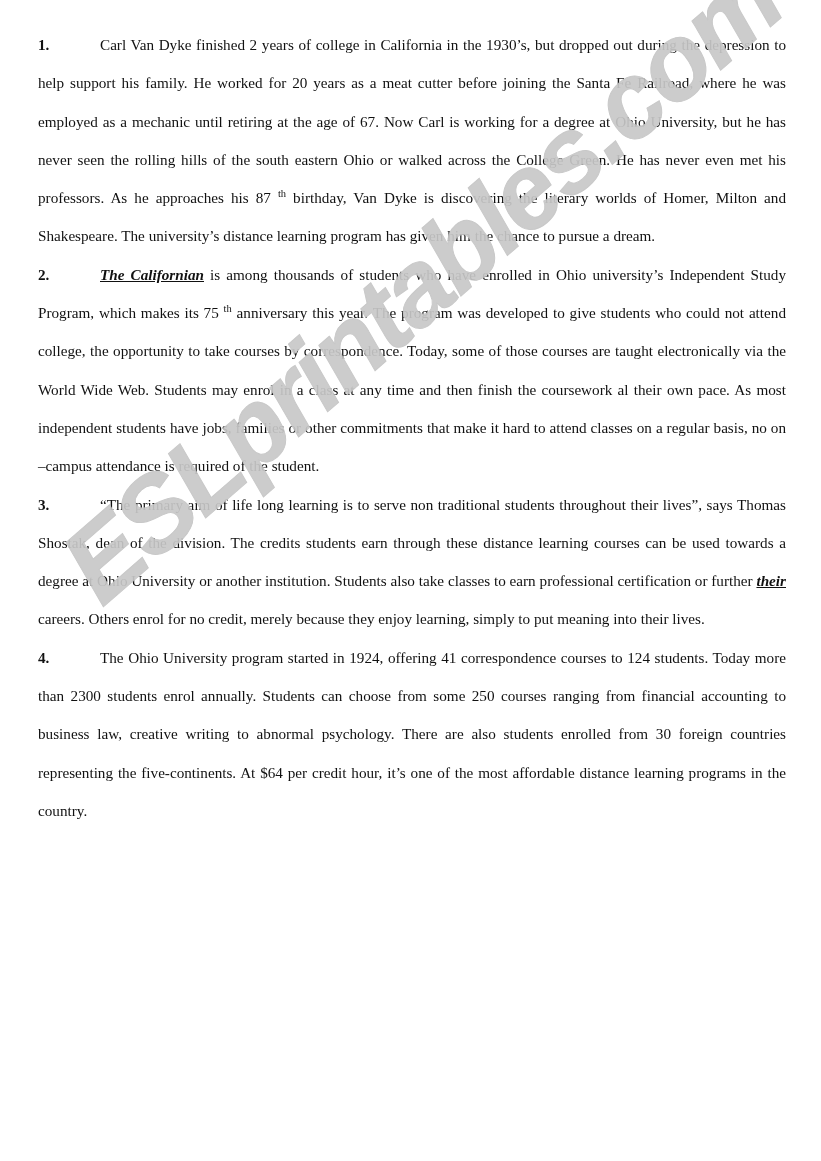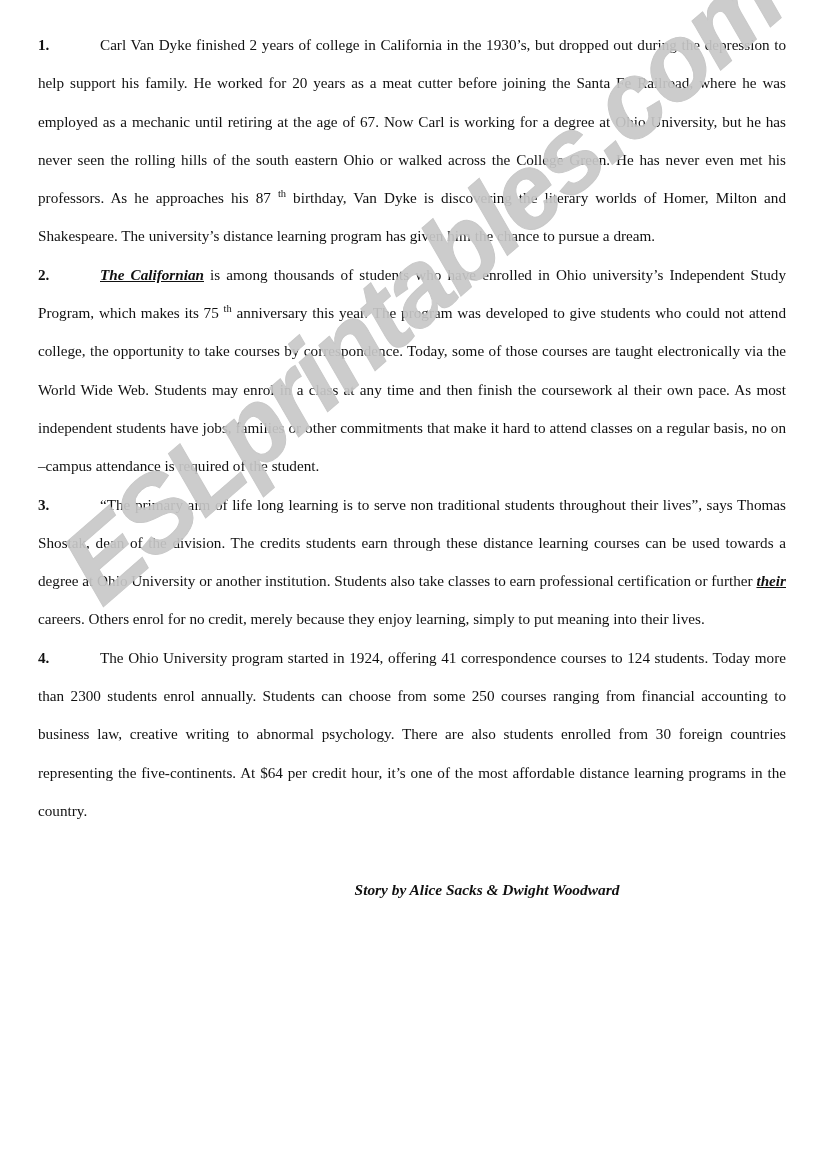--- a/index.html
+++ b/index.html
@@ -117,18 +117,17 @@
   </div>
 
   <div class="doc">
     <div id="paragraphs">
         <div class="para"><span class="num">1.</span><span>Carl Van Dyke finished 2 years of college in California in the 1930’s, but dropped out during the depression to help support his family. He worked for 20 years as a meat cutter before joining the Santa Fe Railroad, where he was employed as a mechanic until retiring at the age of 67. Now Carl is working for a degree at Ohio University, but he has never seen the rolling hills of the south eastern Ohio or walked across the College Green. He has never even met his professors. As he approaches his 87 </span><span class="ordsup">th</span><span> birthday, Van Dyke is discovering the literary worlds of Homer, Milton and Shakespeare. The university’s distance learning program has given him the chance to pursue a dream.</span></div>
         <div class="para"><span class="num">2.</span><span class="bi-u">The Californian</span><span> is among thousands of students who have enrolled in Ohio university’s Independent Study Program, which makes its 75 </span><span class="ordsup">th</span><span> anniversary this year. The program was developed to give students who could not attend college, the opportunity to take courses by correspondence. Today, some of those courses are taught electronically via the World Wide Web. Students may enrol in a class at any time and then finish the coursework al their own pace. As most independent students have jobs, families or other commitments that make it hard to attend classes on a regular basis, no on –campus attendance is required of the student.</span></div>
         <div class="para"><span class="num">3.</span><span>“The primary aim of life long learning is to serve non traditional students throughout their lives”, says Thomas Shostak, dean of the division. The credits students earn through these distance learning courses can be used towards a degree at Ohio University or another institution. Students also take classes to earn professional certification or further </span><span class="bi-u">their</span><span> careers. Others enrol for no credit, merely because they enjoy learning, simply to put meaning into their lives.</span></div>
         <div class="para"><span class="num">4.</span><span>The Ohio University program started in 1924, offering 41 correspondence courses to 124 students. Today more than 2300 students enrol annually. Students can choose from some 250 courses ranging from financial accounting to business law, creative writing to abnormal psychology. There are also students enrolled from 30 foreign countries representing the five-continents. At $64 per credit hour, it’s one of the most affordable distance learning programs in the country.</span></div>
       </div>
 
-    <div class="byline">Story by Alice Sacks &amp; Dwight Woodward</div>
 
     <div class="spacer-tail"></div>
   </div>
 
 </div>
 
 </body></html>

